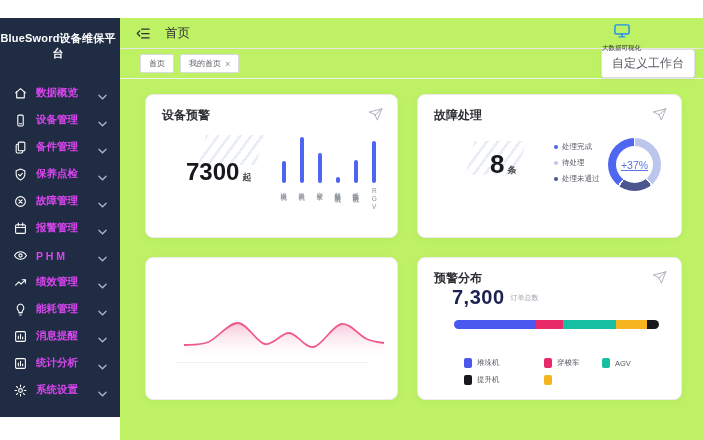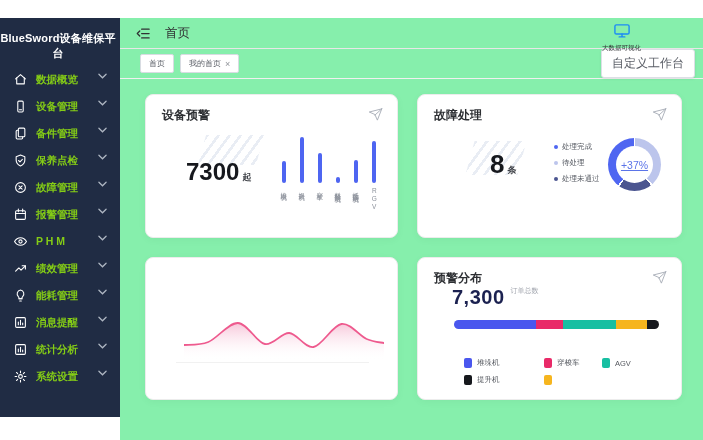--- a/index.html
+++ b/index.html
@@ -2,29 +2,29 @@
 <html><head>
 <meta charset="utf-8">
 <style>
   * { margin:0; padding:0; box-sizing:border-box; }
   html,body { width:703px; height:440px; background:#fff; font-family:"Liberation Sans","DejaVu Sans",sans-serif; overflow:hidden; }
   .page { width:703px; height:440px; padding-top:18px; display:flex; background:#fff; }
 
   
   .sidebar { width:120px; height:399px; background:#202c44; flex:0 0 120px; }
   .sb-title { color:#fff; font-size:11px; font-weight:bold; text-align:center; padding:13px 4px 12px 0; letter-spacing:.2px; }
-  .sb-item { display:flex; align-items:flex-start; height:27px; padding:0 13px 0 14px; color:#84cc16; cursor:pointer; }
+  .sb-item { display:flex; align-items:flex-end; height:27px; padding:0 13px 0 14px; color:#d946ef; cursor:pointer; }
   .sb-ico { width:13px; height:13px; display:inline-flex; }
   .sb-ico svg { width:13px; height:13px; stroke:#fff; fill:none; stroke-width:2; stroke-linecap:round; stroke-linejoin:round; }
   .sb-label { font-size:10.5px; font-weight:bold; margin-left:9px; white-space:nowrap; }
   .sb-chev { margin-left:auto; display:inline-flex; }
   .sb-chev svg { width:9px; height:6px; }
 
   
-  .main { flex:1; display:flex; flex-direction:column; background:#86efac; min-width:0; }
+  .main { flex:1; display:flex; flex-direction:column; background:#bef264; min-width:0; }
   .topbar { height:31px; border-bottom:1px solid #e7e7e7; display:flex; align-items:center; padding:0 0 0 16px; position:relative; }
   .fold { display:inline-flex; cursor:pointer; }
   .fold svg { width:15px; height:15px; stroke:#303133; fill:none; stroke-width:2; stroke-linecap:round; stroke-linejoin:round; }
   .crumb { font-size:12.5px; color:#303133; margin-left:14px; }
   .viz { position:absolute; right:62px; top:4px; display:flex; flex-direction:column; align-items:center; cursor:pointer; }
   .viz svg { width:20px; height:17px; stroke:#1d8cf5; fill:none; stroke-width:2; stroke-linecap:round; }
   .viz-cap { font-size:6.5px; color:#303133; margin-top:1px; white-space:nowrap; }
 
   .tabbar { height:30px; display:flex; align-items:center; padding:0 8px 0 20px; border-bottom:1px solid #f0f0f0; }
   .tab-list { display:flex; gap:6px; }
@@ -62,21 +62,21 @@
   .donut { position:absolute; left:190px; top:43px; width:53px; height:53px; border-radius:50%; }
   .donut-hole { position:absolute; inset:8px; background:#fff; border-radius:50%; display:flex; align-items:center; justify-content:center; }
   .donut-label { font-size:10.5px; color:#5b74e8;text-decoration:underline; }
 
   
   .line-svg { position:absolute; left:38px; top:56px; }
   .sep-line { position:absolute; left:30px; right:28px; top:104px; height:1px; background:#f1f1f1; }
   .x-labels { position:absolute; left:32px; top:112px; width:212px; display:flex; justify-content:space-between; font-size:7.5px; color:#6b7078; }
 
   
-  .num4 { position:absolute; left:34px; top:28px; display:flex; align-items:flex-start; }
+  .num4 { position:absolute; left:34px; top:28px; display:flex; align-items:center; }
   .num4-val { font-size:20px; font-weight:bold; color:#1b2150; letter-spacing:.5px; }
   .num4-lab { font-size:7px; color:#a0a4ad; margin-left:6px; }
   .stack-bar { position:absolute; left:36px; top:62px; width:205px; height:9px; border-radius:5px; overflow:hidden; display:flex; }
   .stack-seg { height:100%; }
   .stack-legend { position:absolute; left:46px; top:100px; display:grid; grid-template-columns:80px 58px auto; row-gap:7px; }
   .sleg-item { display:flex; align-items:center; gap:5px; font-size:7.5px; color:#55585f; }
   .sleg-swatch { width:8px; height:10px; border-radius:2px; flex:0 0 8px; }
 </style>
 </head>
 <body>

